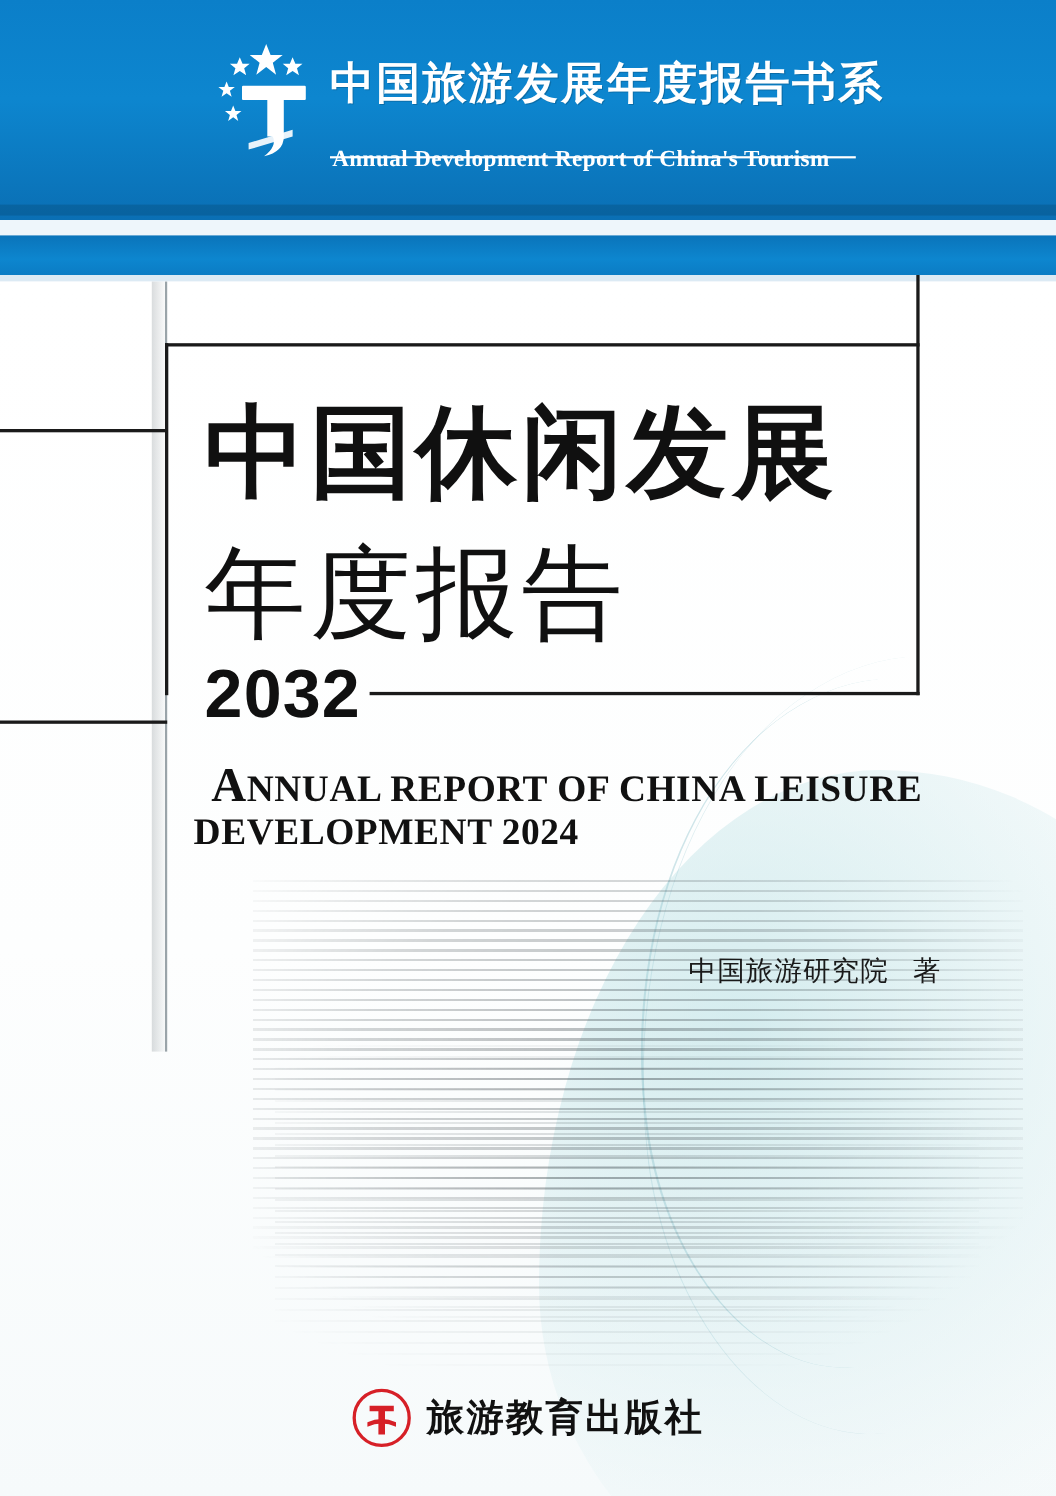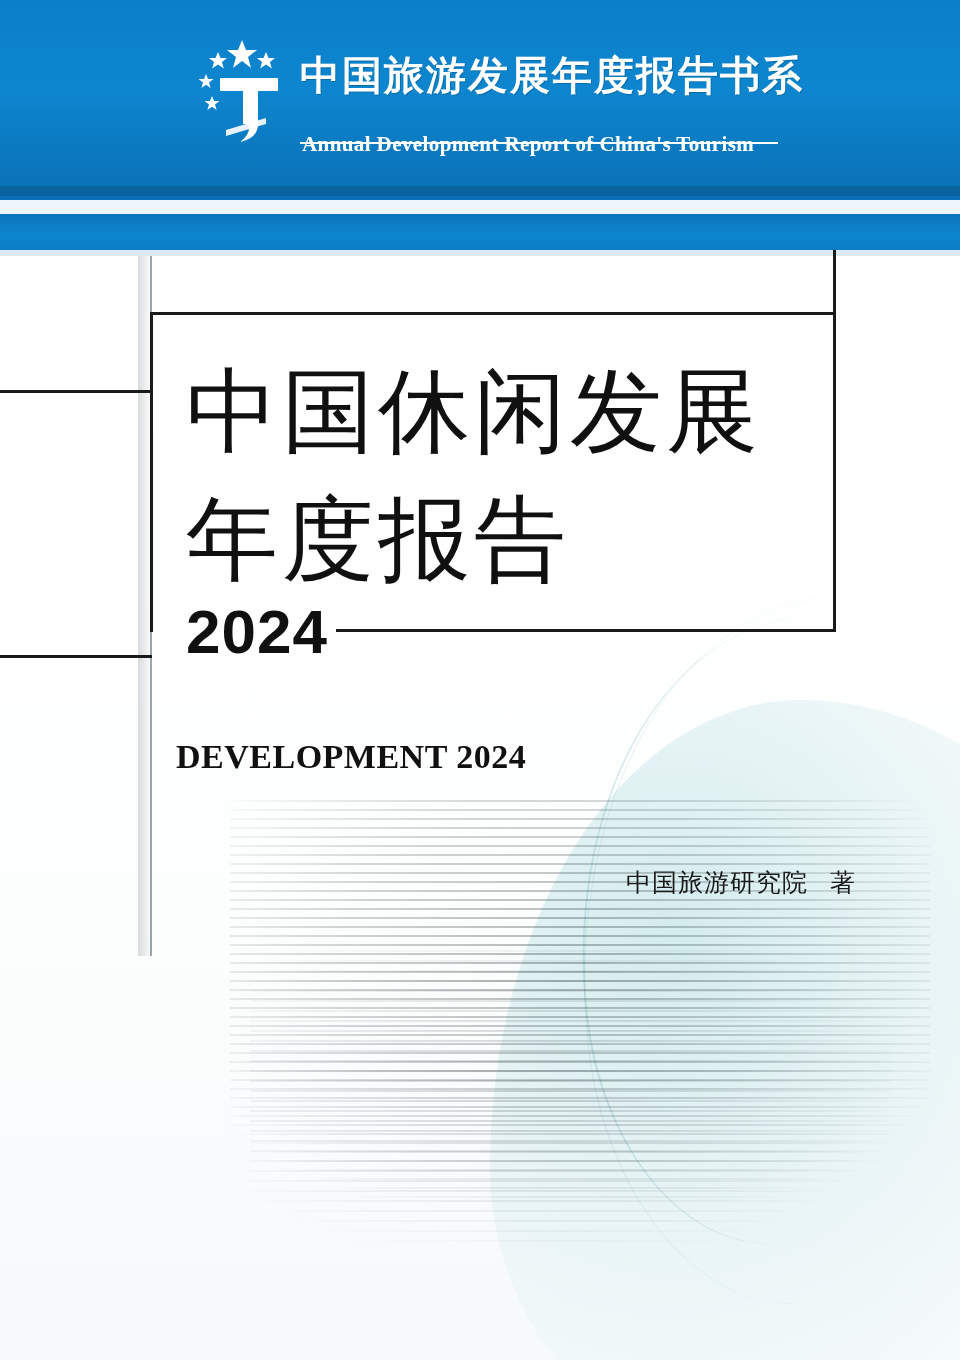--- a/index.html
+++ b/index.html
@@ -209,21 +209,21 @@
     background: #1a1a1a;
   }
 
   
   .title-cn-1 {
     position: absolute;
     left: 186px;
     top: 350px;
     font-family: "DejaVu Sans", sans-serif;
     font-size: 92px;
-    font-weight: normal;
+    font-weight: bold;
     letter-spacing: 4px;
     color: #101010;
     white-space: nowrap;
   }
   .title-cn-2 {
     position: absolute;
     left: 186px;
     top: 478px;
     font-family: "DejaVu Sans", sans-serif;
     font-size: 92px;
@@ -386,25 +386,38 @@
 
   <div class="frame-top"></div>
   <div class="frame-left"></div>
   <div class="frame-right"></div>
   <div class="frame-bottom"></div>
   <div class="frame-hline-left"></div>
   <div class="frame-hline-left2"></div>
 
   <div class="title-cn-1">中国休闲发展</div>
   <div class="title-cn-2">年度报告</div>
-  <div class="title-year">2024</div>
-
+  <div class="title-year">2032</div>
+
+  <div class="title-en-1">
+    <span class="drop">A</span><span>NNUAL REPORT OF CHINA LEISURE</span>
+  </div>
   <div class="title-en-2">DEVELOPMENT 2024</div>
 
   <div class="lines-texture"></div>
   <div class="lines-texture-2"></div>
 
   <div class="author">
     <span>中国旅游研究院</span><span class="byline">著</span>
   </div>
 
+  <div class="publisher">
+    <span class="publisher-mark">
+      <svg width="54" height="54" viewBox="0 0 54 54" xmlns="http://www.w3.org/2000/svg">
+        <circle cx="27" cy="27" r="25" fill="none" stroke="#d62027" stroke-width="3"></circle>
+        <path d="M16 16 H38 V21 H30 V42 H24 V21 H16 Z" fill="#d62027"></path>
+        <path d="M14 31 Q27 25 40 31 L40 35 Q27 29 14 35 Z" fill="#d62027"></path>
+      </svg>
+    </span>
+    <span class="publisher-name">旅游教育出版社</span>
+  </div>
 
 </div>
 
 </body></html>

